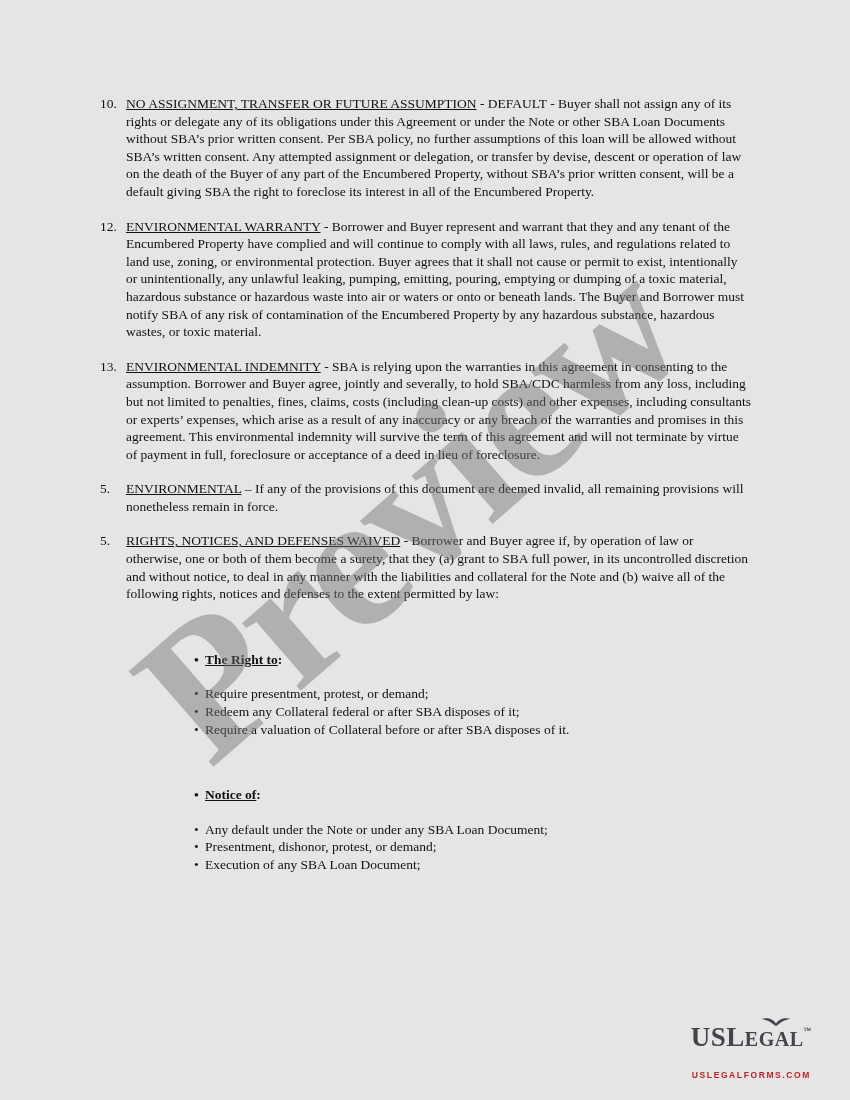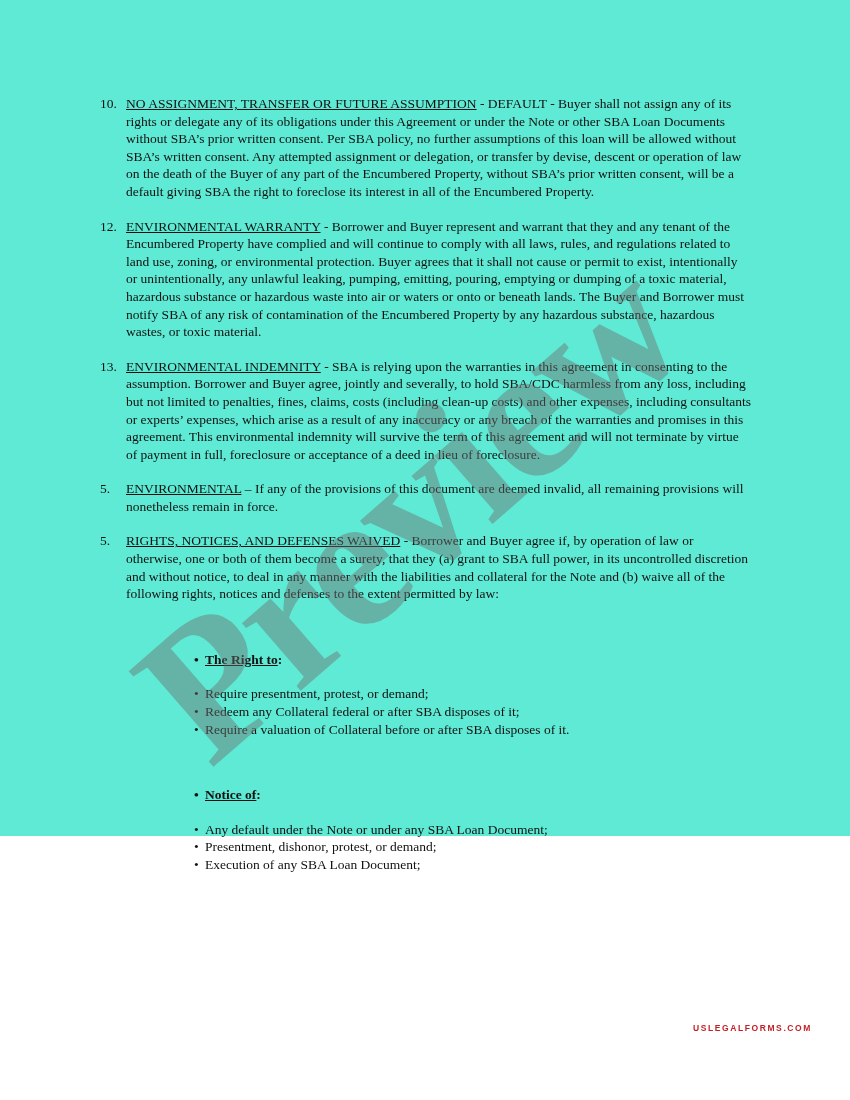--- a/index.html
+++ b/index.html
@@ -6,22 +6,22 @@
   html,body { background:#ffffff; }
   body {
     width:850px; height:1100px;
     font-family:"Liberation Serif", serif;
     color:#111111;
     position:relative;
     overflow:hidden;
   }
   .page {
     position:relative;
-    width:850px; height:836px;
-    background:#5eead4;
+    width:850px; height:1100px;
+    background:#e5e5e5;
   }
   .content {
     position:absolute;
     left:100px; top:95px;
     width:652px;
     font-size:13.5px;
     line-height:17.6px;
   }
   .section { display:flex; margin-bottom:17px; }
   .num { flex:0 0 26px; width:26px; }
@@ -72,21 +72,21 @@
   .logo-text {
     font-family:"Liberation Serif", serif;
     font-weight:bold;
     color:#44444c;
     letter-spacing:0.5px;
   }
   .logo-big { font-size:27px; }
   .logo-small { font-size:20px; }
   .tm { font-size:8px; vertical-align:top; color:#44444c; position:relative; top:4px; }
   .logo-site {
-    margin-top:1px;
+    margin-top:17px;
     font-family:"Liberation Sans", sans-serif;
     font-size:8.5px;
     font-weight:bold;
     letter-spacing:1.6px;
     color:#c42127;
   }
 </style>
 </head>
 <body>
 
@@ -141,16 +141,24 @@
 
         </div>
       </div>
     </div>
 
   </div>
 
   <div class="watermark">Preview</div>
 
   <div class="logo">
+    <div class="logo-row">
+      <span class="eagle">
+        <svg viewBox="0 0 30 11" xmlns="http://www.w3.org/2000/svg">
+          <path d="M15 7.5 C12.5 3 6.5 1 0.5 2.8 C6 3.8 10 5.8 13 8.8 L15 10 L17 8.8 C20 5.8 24 3.8 29.5 2.8 C23.5 1 17.5 3 15 7.5 Z"></path>
+        </svg>
+      </span>
+      <span class="logo-text"><span class="logo-big">USL</span><span class="logo-small">EGAL</span><span class="tm">™</span></span>
+    </div>
     <div class="logo-site">USLEGALFORMS.COM</div>
   </div>
 
 </div>
 
 </body></html>

